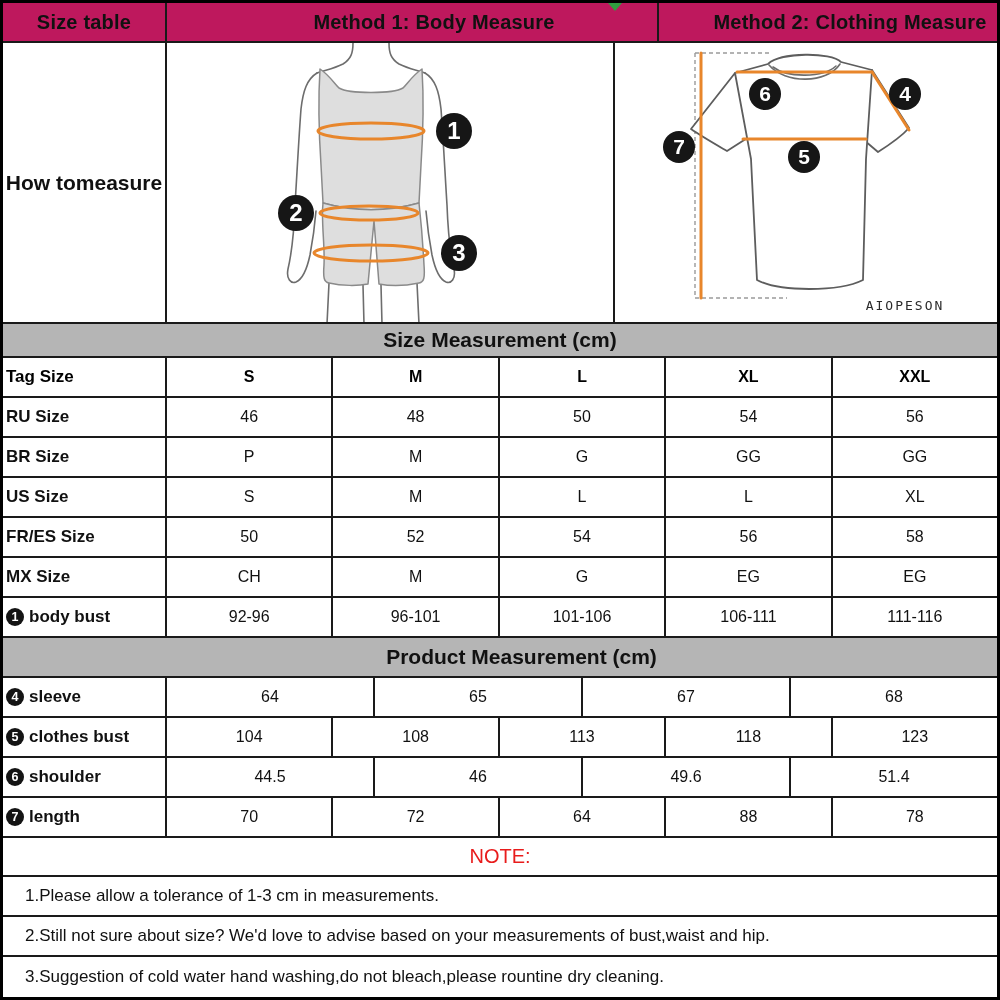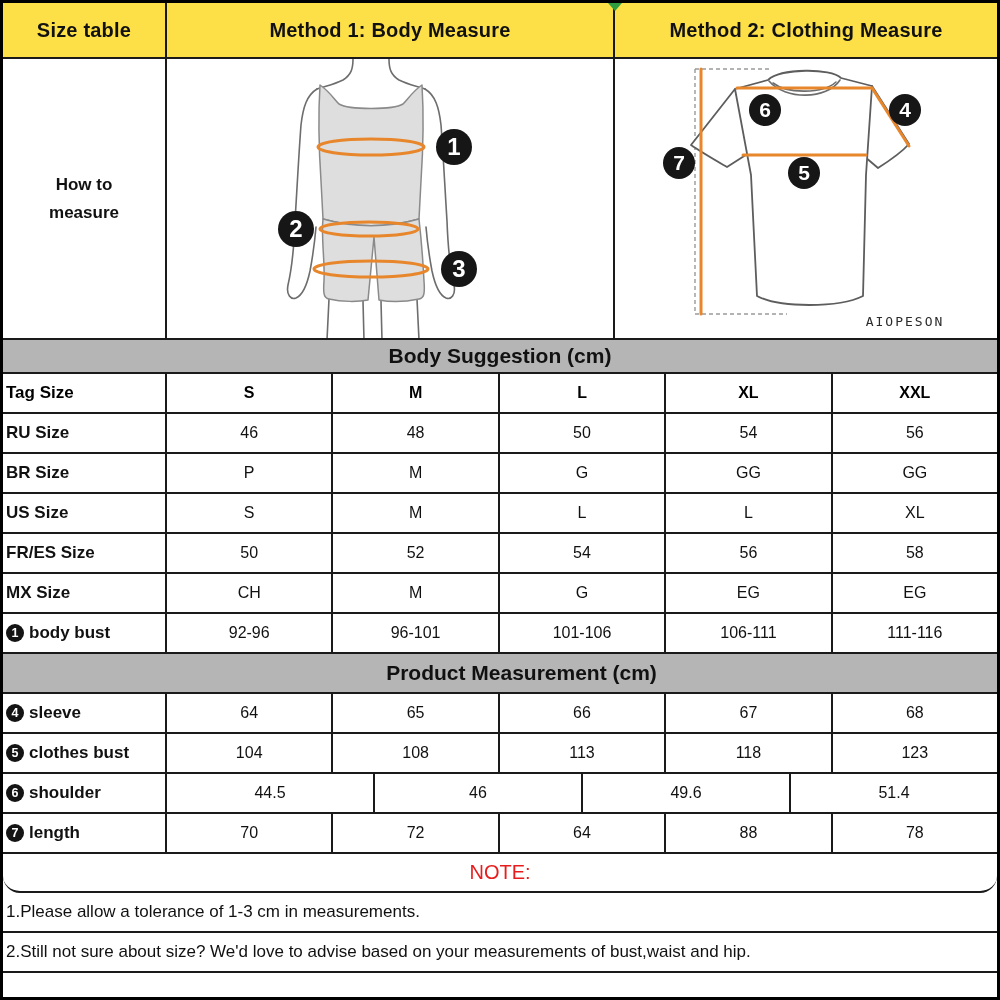--- a/index.html
+++ b/index.html
@@ -4,47 +4,47 @@
 <style>
   * { box-sizing: border-box; margin: 0; padding: 0; }
   html,body { background:#fff; }
   body { font-family:"Liberation Sans", sans-serif; color:#111; }
   .sheet { position:relative; width:1000px; height:1000px; background:#fff;
            border:3px solid #000; display:flex; flex-direction:column; }
   .row { display:flex; flex:0 0 auto; border-bottom:2px solid #1a1a1a; }
   .c1 { width:164px; border-right:2px solid #1a1a1a; }
   .c2 { width:448px; border-right:2px solid #1a1a1a; }
   .c3 { flex:1; }
-  .head3 { height:56px; background:#fde047; }
+  .head3 { height:40px; background:#be185d;gap:44px; }
   .hc { display:flex; align-items:center; justify-content:center;
         font-weight:bold; font-size:20px; letter-spacing:.2px; }
   .illus { height:281px; }
-  .how { display:flex; flex-direction:column; align-items:center; justify-content:center;
-         font-weight:bold; font-size:17px; line-height:1.6; }
+  .how { display:flex; align-items:center; justify-content:center;
+         font-weight:bold; font-size:21px; line-height:1.6; }
   .fig { position:relative; overflow:hidden; background:#fff; }
   .fig svg { display:block; }
   .band { flex:0 0 auto; height:34px; background:#b5b5b5; border-bottom:2px solid #1a1a1a;
           display:flex; align-items:center; justify-content:center;
           font-weight:bold; font-size:21px; }
   .band.tall { height:40px;padding-left:43px; }
   .trow { height:40px; }
   .lc { width:164px; border-right:2px solid #1a1a1a; display:flex; align-items:center;
         gap:5px; font-weight:bold; font-size:17px; padding-left:3px; }
   .vc { flex:1; border-right:2px solid #1a1a1a; display:flex; align-items:center;
         justify-content:center; font-size:16px; }
   .vc:last-child { border-right:none; }
   .red { color:#000000; }
   .taghead .vc { font-weight:bold; }
   .badge { width:18px; height:18px; border-radius:50%; background:#141414; color:#fff;
            font-size:12.5px; font-weight:bold; display:inline-flex; align-items:center;
            justify-content:center; flex:0 0 auto; }
   .noteband { height:39px; border-bottom:2px solid #1a1a1a; display:flex; align-items:center;
-              justify-content:center; font-size:20px; color:#e81c1c;border-radius:17px; }
+              justify-content:center; font-size:20px; color:#e81c1c; }
   .noterow { height:40px; border-bottom:2px solid #1a1a1a; display:flex; align-items:center;
-             padding-left:3px; font-size:17px; }
+             padding-left:22px; font-size:17px; }
   .noterow.last { border-bottom:none; flex:1; }
   .gmark { position:absolute; left:605px; top:0; width:0; height:0;
            border-left:7px solid transparent; border-right:7px solid transparent;
            border-top:8px solid #2f9e3f; }
   .ln { stroke:#e8862b; stroke-width:3; fill:none; stroke-linecap:round; }
   .dash { stroke:#9a9a9a; stroke-width:1.4; fill:none; stroke-dasharray:4 3; }
   .bodyline { stroke:#6d6d6d; stroke-width:1.6; fill:none;
               stroke-linecap:round; stroke-linejoin:round; }
   .cloth { fill:#dedede; stroke:#8a8a8a; stroke-width:1.5; stroke-linejoin:round; }
   .shirt { fill:#fff; stroke:#5d5d5d; stroke-width:1.8; stroke-linejoin:round; }
@@ -143,21 +143,21 @@
         </g>
         <g>
           <circle class="bcirc" cx="64" cy="104" r="16"></circle>
           <text class="bnum" x="64" y="111" font-size="21">7</text>
         </g>
         <text class="brandtxt" x="290" y="267">AIOPESON</text>
       </svg>
     </div>
   </div>
 
-  <div class="band">Body Suggestion (cm)</div>
+  <div class="band">Size Measurement (cm)</div>
 
   <div class="row trow taghead">
     <div class="lc red">Tag Size</div>
     <div class="vc red">S</div>
     <div class="vc red">M</div>
     <div class="vc red">L</div>
     <div class="vc red">XL</div>
     <div class="vc red">XXL</div>
   </div>
 
@@ -225,21 +225,20 @@
 
   <div class="band tall">Product Measurement (cm)</div>
 
   <div class="row trow">
     <div class="lc">
       <span class="badge">4</span>
       <span>sleeve</span>
     </div>
     <div class="vc">64</div>
     <div class="vc">65</div>
-    <div class="vc">66</div>
     <div class="vc">67</div>
     <div class="vc">68</div>
   </div>
   <div class="row trow">
     <div class="lc">
       <span class="badge">5</span>
       <span>clothes bust</span>
     </div>
     <div class="vc">104</div>
     <div class="vc">108</div>
@@ -265,14 +264,15 @@
     <div class="vc">70</div>
     <div class="vc">72</div>
     <div class="vc">64</div>
     <div class="vc">88</div>
     <div class="vc">78</div>
   </div>
 
   <div class="noteband">NOTE:</div>
   <div class="noterow">1.Please allow a tolerance of 1-3 cm in measurements.</div>
   <div class="noterow">2.Still not sure about size? We'd love to advise based on your measurements of bust,waist and hip.</div>
+  <div class="noterow last">3.Suggestion of cold water hand washing,do not bleach,please rountine dry cleaning.</div>
 
 </div>
 
 </body></html>

